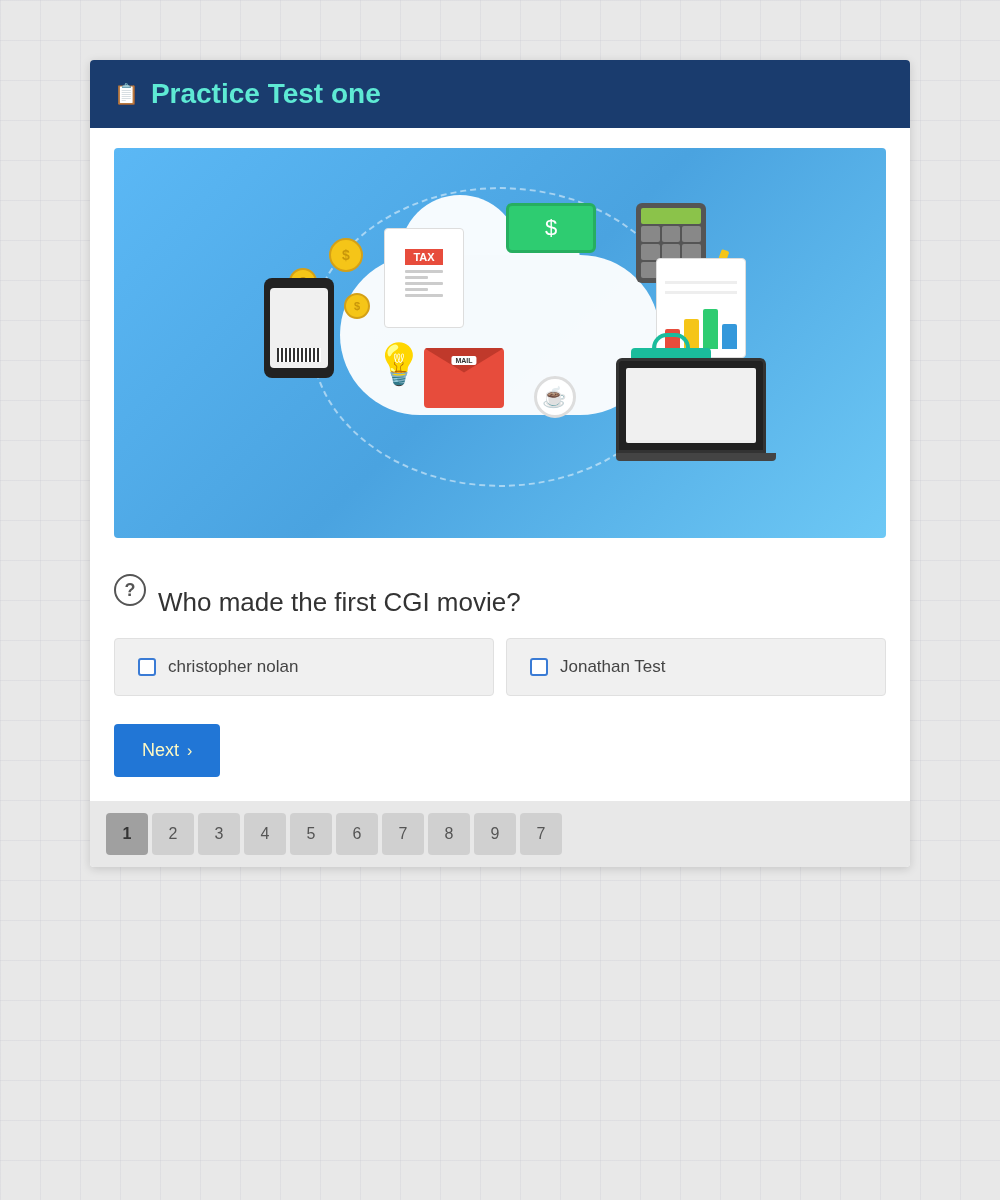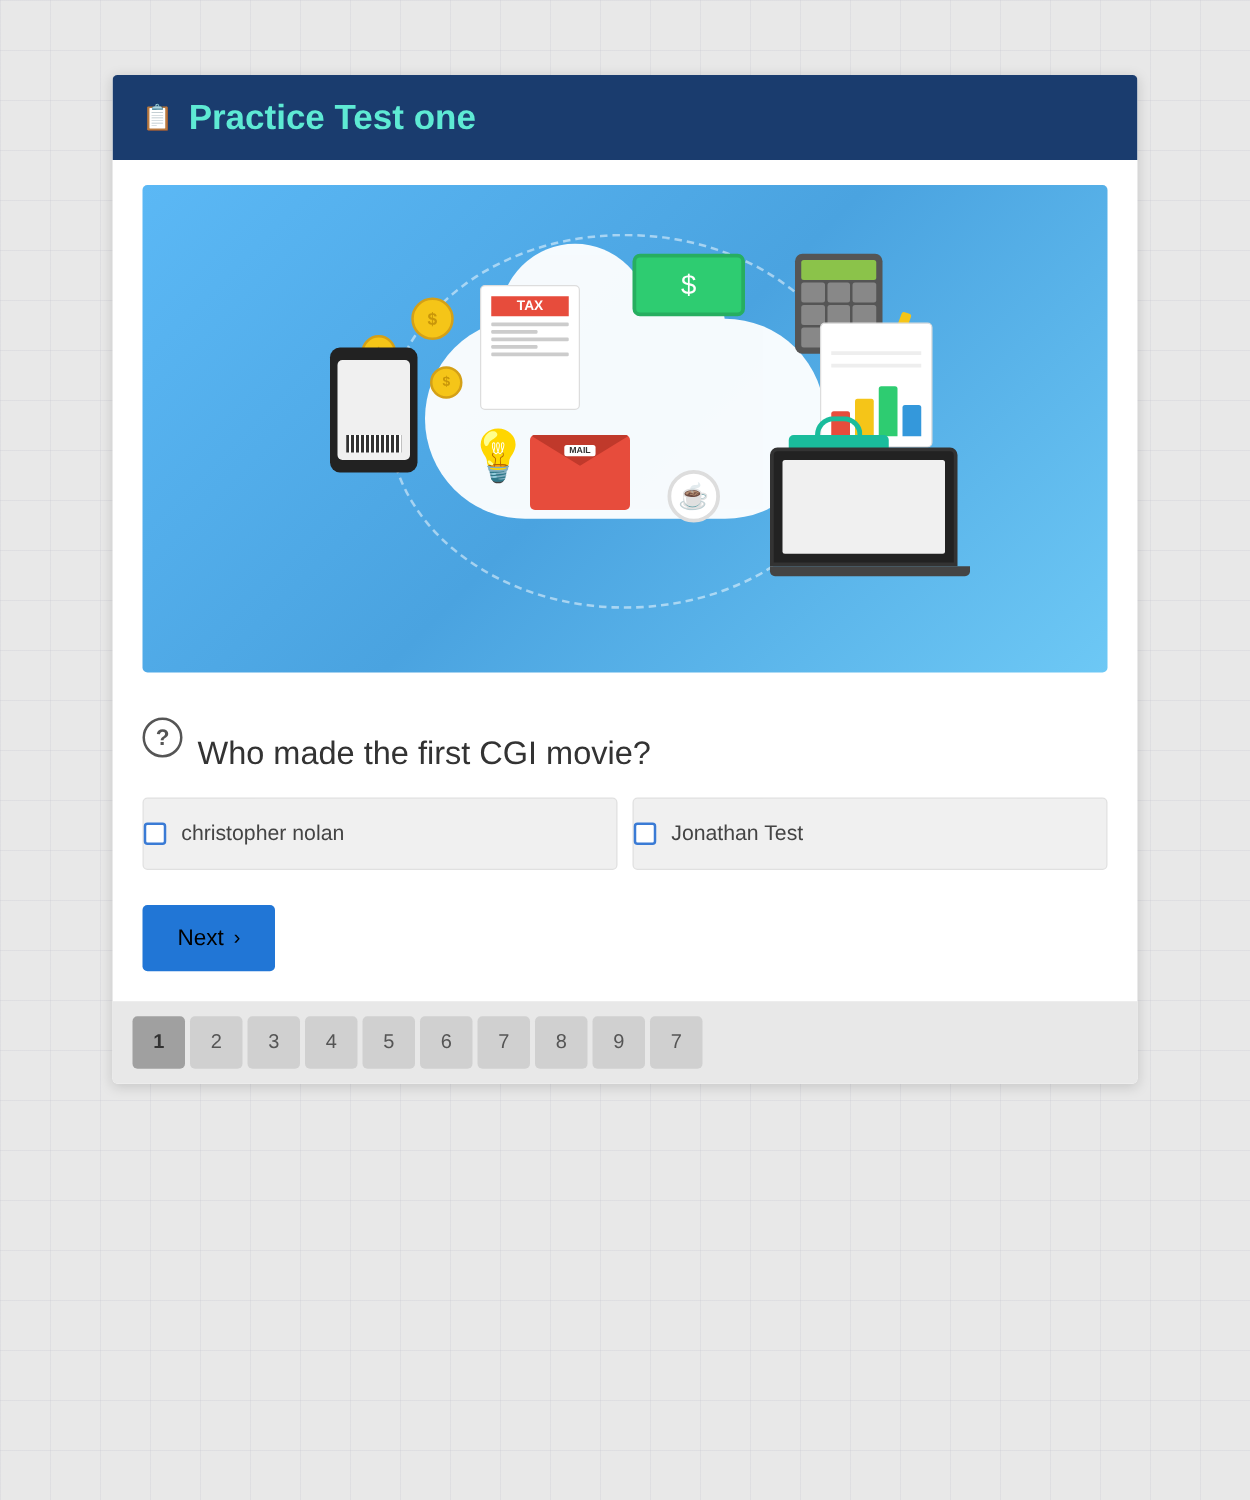--- a/index.html
+++ b/index.html
@@ -167,21 +167,21 @@
     
     .tax-doc {
       position: absolute;
       top: 80px;
       left: 270px;
       width: 80px;
       height: 100px;
       background: #fff;
       border-radius: 4px;
       border: 1px solid #ddd;
-      padding: 8px;
+      padding: 20px;
     }
     .tax-doc-header {
       background: #e74c3c;
       color: #fff;
       font-size: 11px;
       font-weight: bold;
       text-align: center;
       padding: 2px 4px;
       margin-bottom: 5px;
     }
@@ -445,21 +445,21 @@
       display: grid;
       grid-template-columns: 1fr 1fr;
       gap: 12px;
       margin-bottom: 28px;
     }
 
     .option-item {
       background: #f0f0f0;
       border: 1px solid #e0e0e0;
       border-radius: 4px;
-      padding: 18px 0;
+      padding: 18px 23px;
       display: flex;
       align-items: center;
       gap: 12px;
       cursor: pointer;
       transition: background 0.15s;
     }
 
     .option-checkbox {
       width: 18px;
       height: 18px;
@@ -470,21 +470,21 @@
     }
 
     .option-label {
       font-size: 17px;
       color: #444;
     }
 
     
     .next-button {
       background: #2176d6;
-      color: #000000;
+      color: #fef9c3;
       border: none;
       border-radius: 4px;
       padding: 16px 28px;
       font-size: 18px;
       cursor: pointer;
       display: inline-flex;
       align-items: center;
       gap: 8px;
       margin-bottom: 24px;
       transition: background 0.15s;

